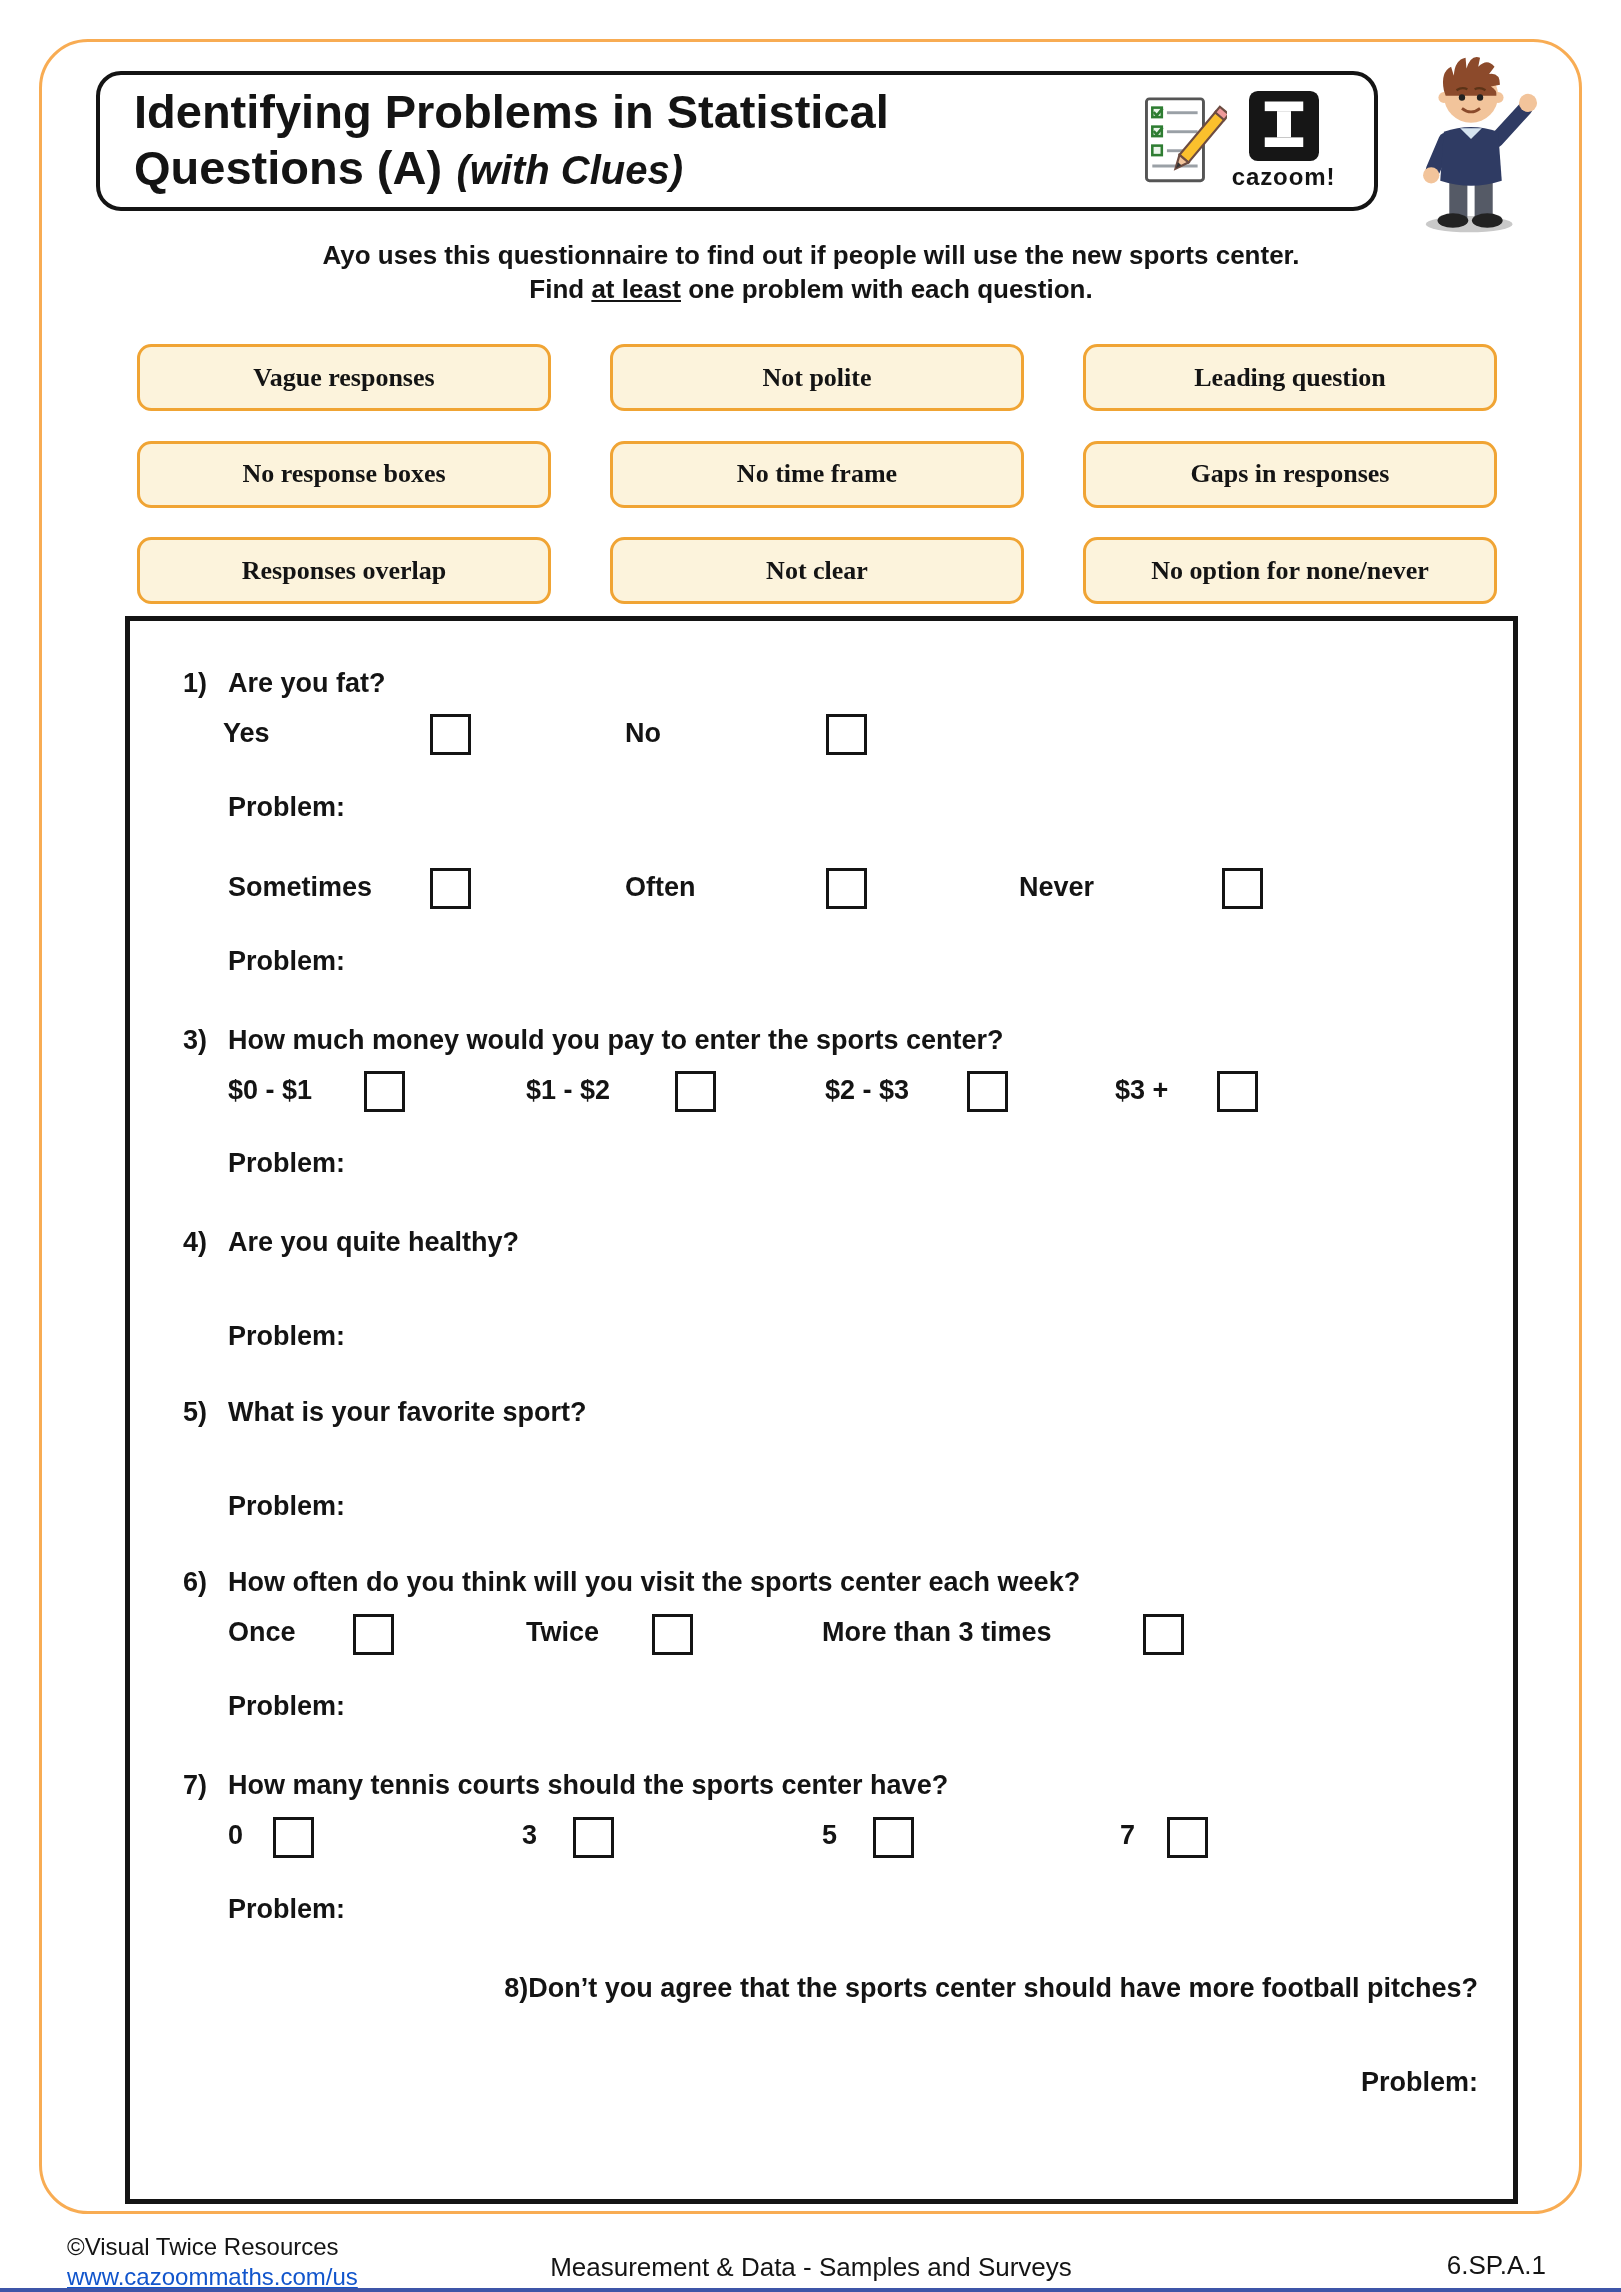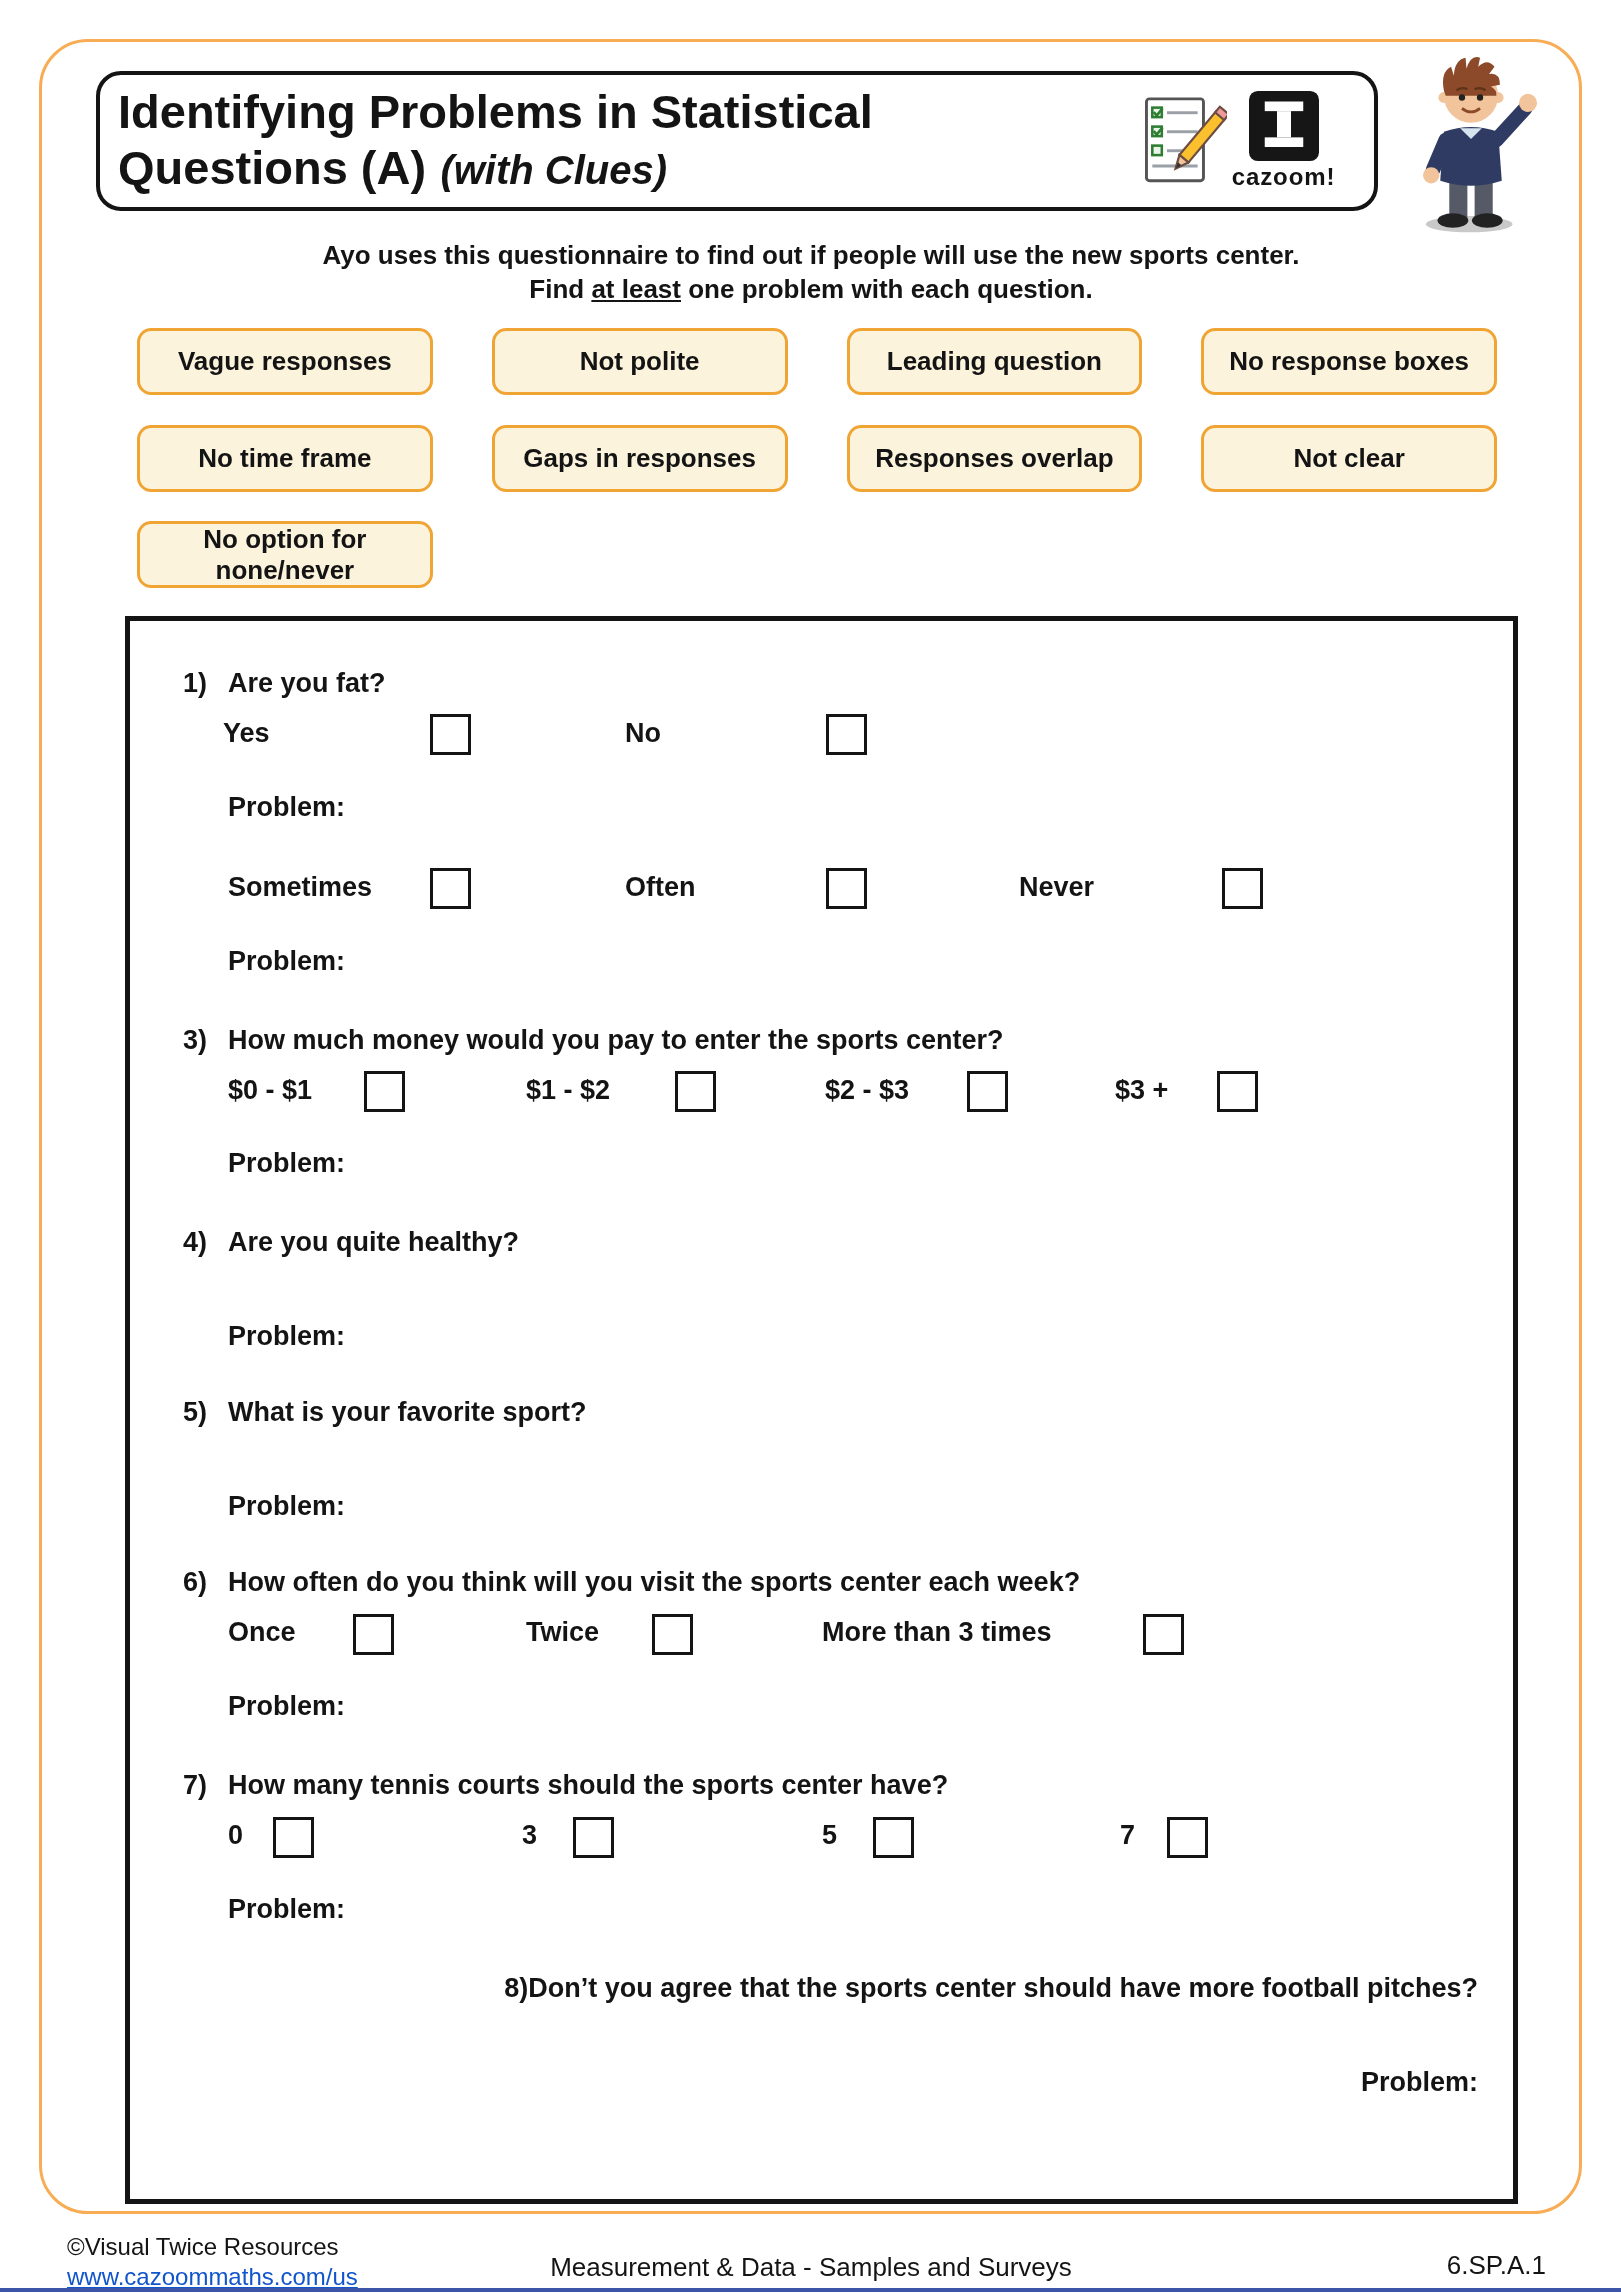--- a/index.html
+++ b/index.html
@@ -12,42 +12,42 @@
   .frame {
     position:absolute; left:39px; top:39px; right:40px; bottom:79px;
     border:3.6px solid #F8AC53; border-radius:49px; pointer-events:none;
   }
   
   .title-box {
     position:absolute; left:96px; top:71px; width:1282px; height:140px;
     background:#fff; border:4.5px solid #141414; border-radius:25px;
     display:flex; align-items:center;
   }
-  .title-text { flex:1; padding-left:18px; font-weight:bold; }
+  .title-text { flex:1; padding-left:34px; font-weight:bold; }
   .title-line1 { font-size:47px; line-height:56px; }
   .title-line2 { font-size:47px; line-height:56px; display:flex; align-items:baseline; }
   .title-suffix { font-style:italic; font-size:40px; margin-left:14.3px; font-weight:bold; }
   .title-icons { display:flex; align-items:center; margin-right:34px; }
   .checklist-icon { width:88px; height:95px; display:block; }
   .cazoom-logo { width:113px; text-align:center; }
   .cazoom-logo svg { width:70px; height:70px; display:block; margin:0 auto; }
   .cazoom-text { font-size:24px; font-weight:bold; letter-spacing:0.9px; margin-top:1.8px; }
   .mascot { position:absolute; left:1386px; top:45px; width:170px; height:190px; }
   .mascot svg { width:100%; height:100%; }
   
   .instructions {
     position:absolute; top:238px; left:0; right:0; text-align:center;
     font-weight:bold; font-size:26px; line-height:34px;
   }
   .u { text-decoration:underline; }
   
   .clue-grid {
-    position:absolute; top:328px; left:137px; width:1360px;
-    display:grid; grid-template-columns:repeat(4, 1fr);
-    column-gap:59px; row-gap:29.6px;
+    position:absolute; top:344px; left:137px; width:1360px;
+    display:grid; grid-template-columns:repeat(3, 1fr);
+    column-gap:59px; row-gap:29.6px;font-family:Liberation Serif, serif;
   }
   .clue-box {
     height:67px; background:#FCF3DC; border:3.6px solid #F0A434; border-radius:14.3px;
     display:flex; align-items:center; justify-content:center;
     font-size:26px; font-weight:bold; text-align:center;
   }
   
   .question-box {
     position:absolute; left:125px; top:616px; width:1393px; height:1588px;
     border:5.4px solid #141414; background:#fff; padding:43px 35px 0 53px;

